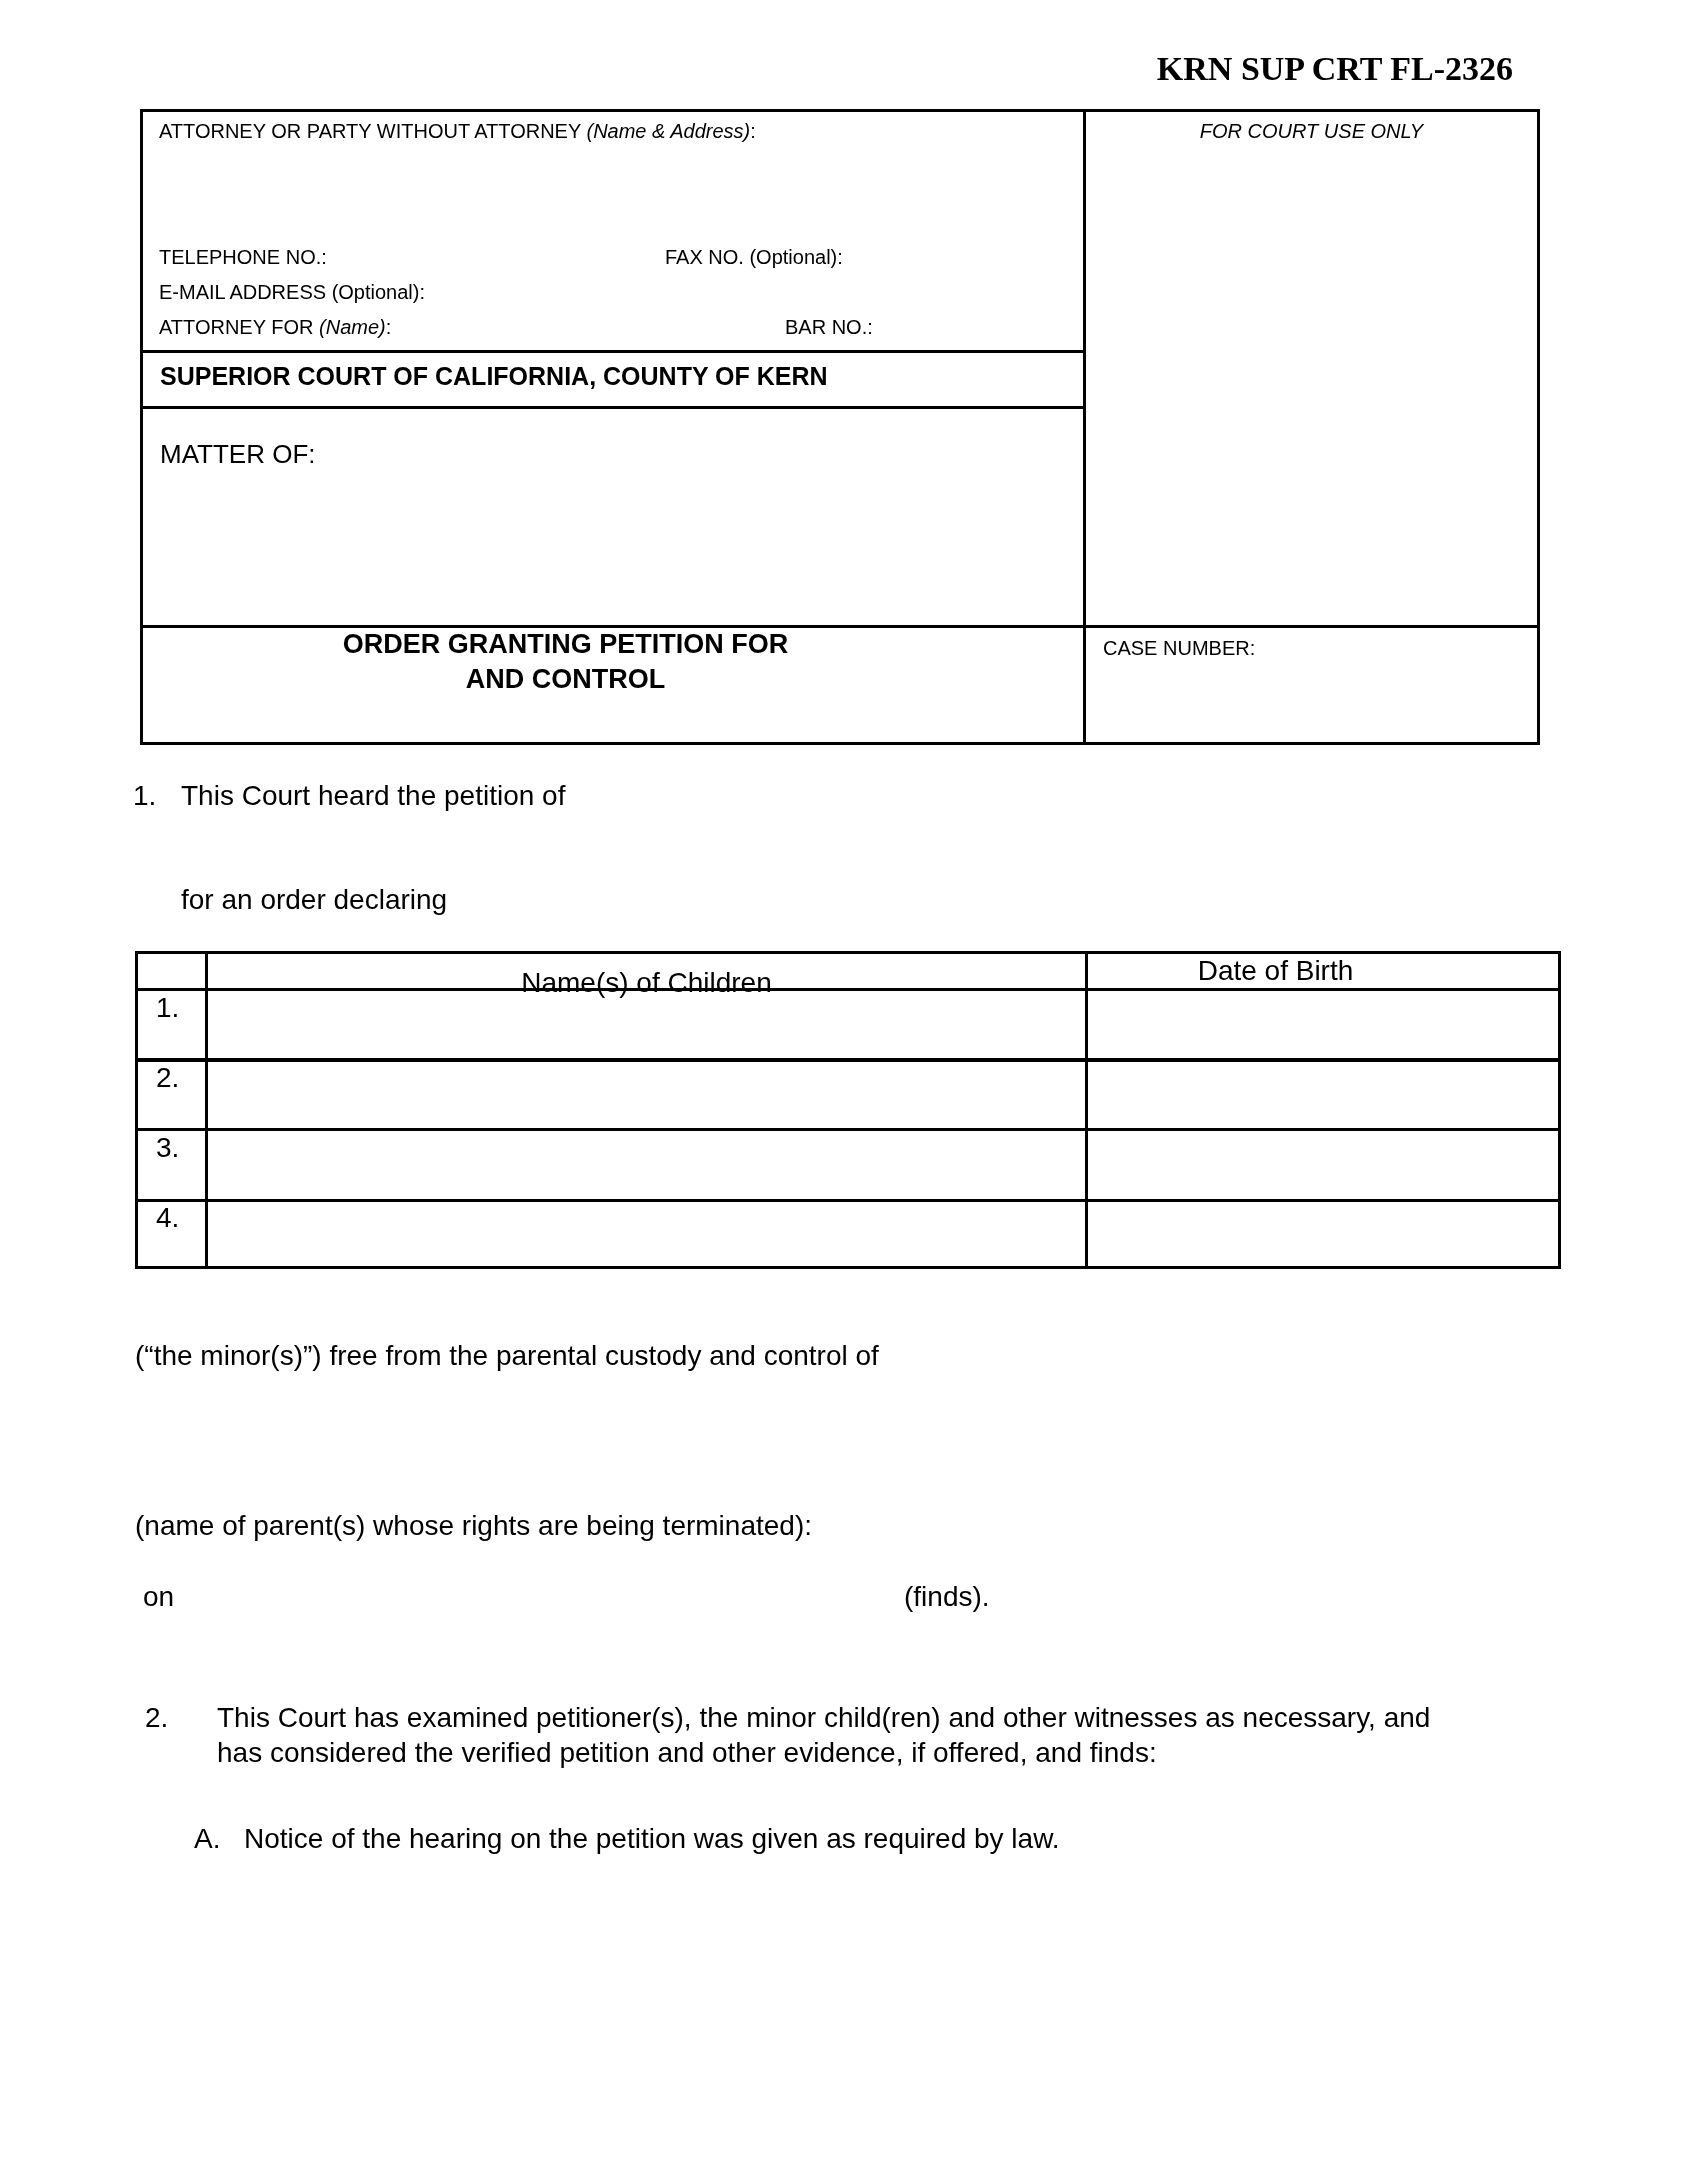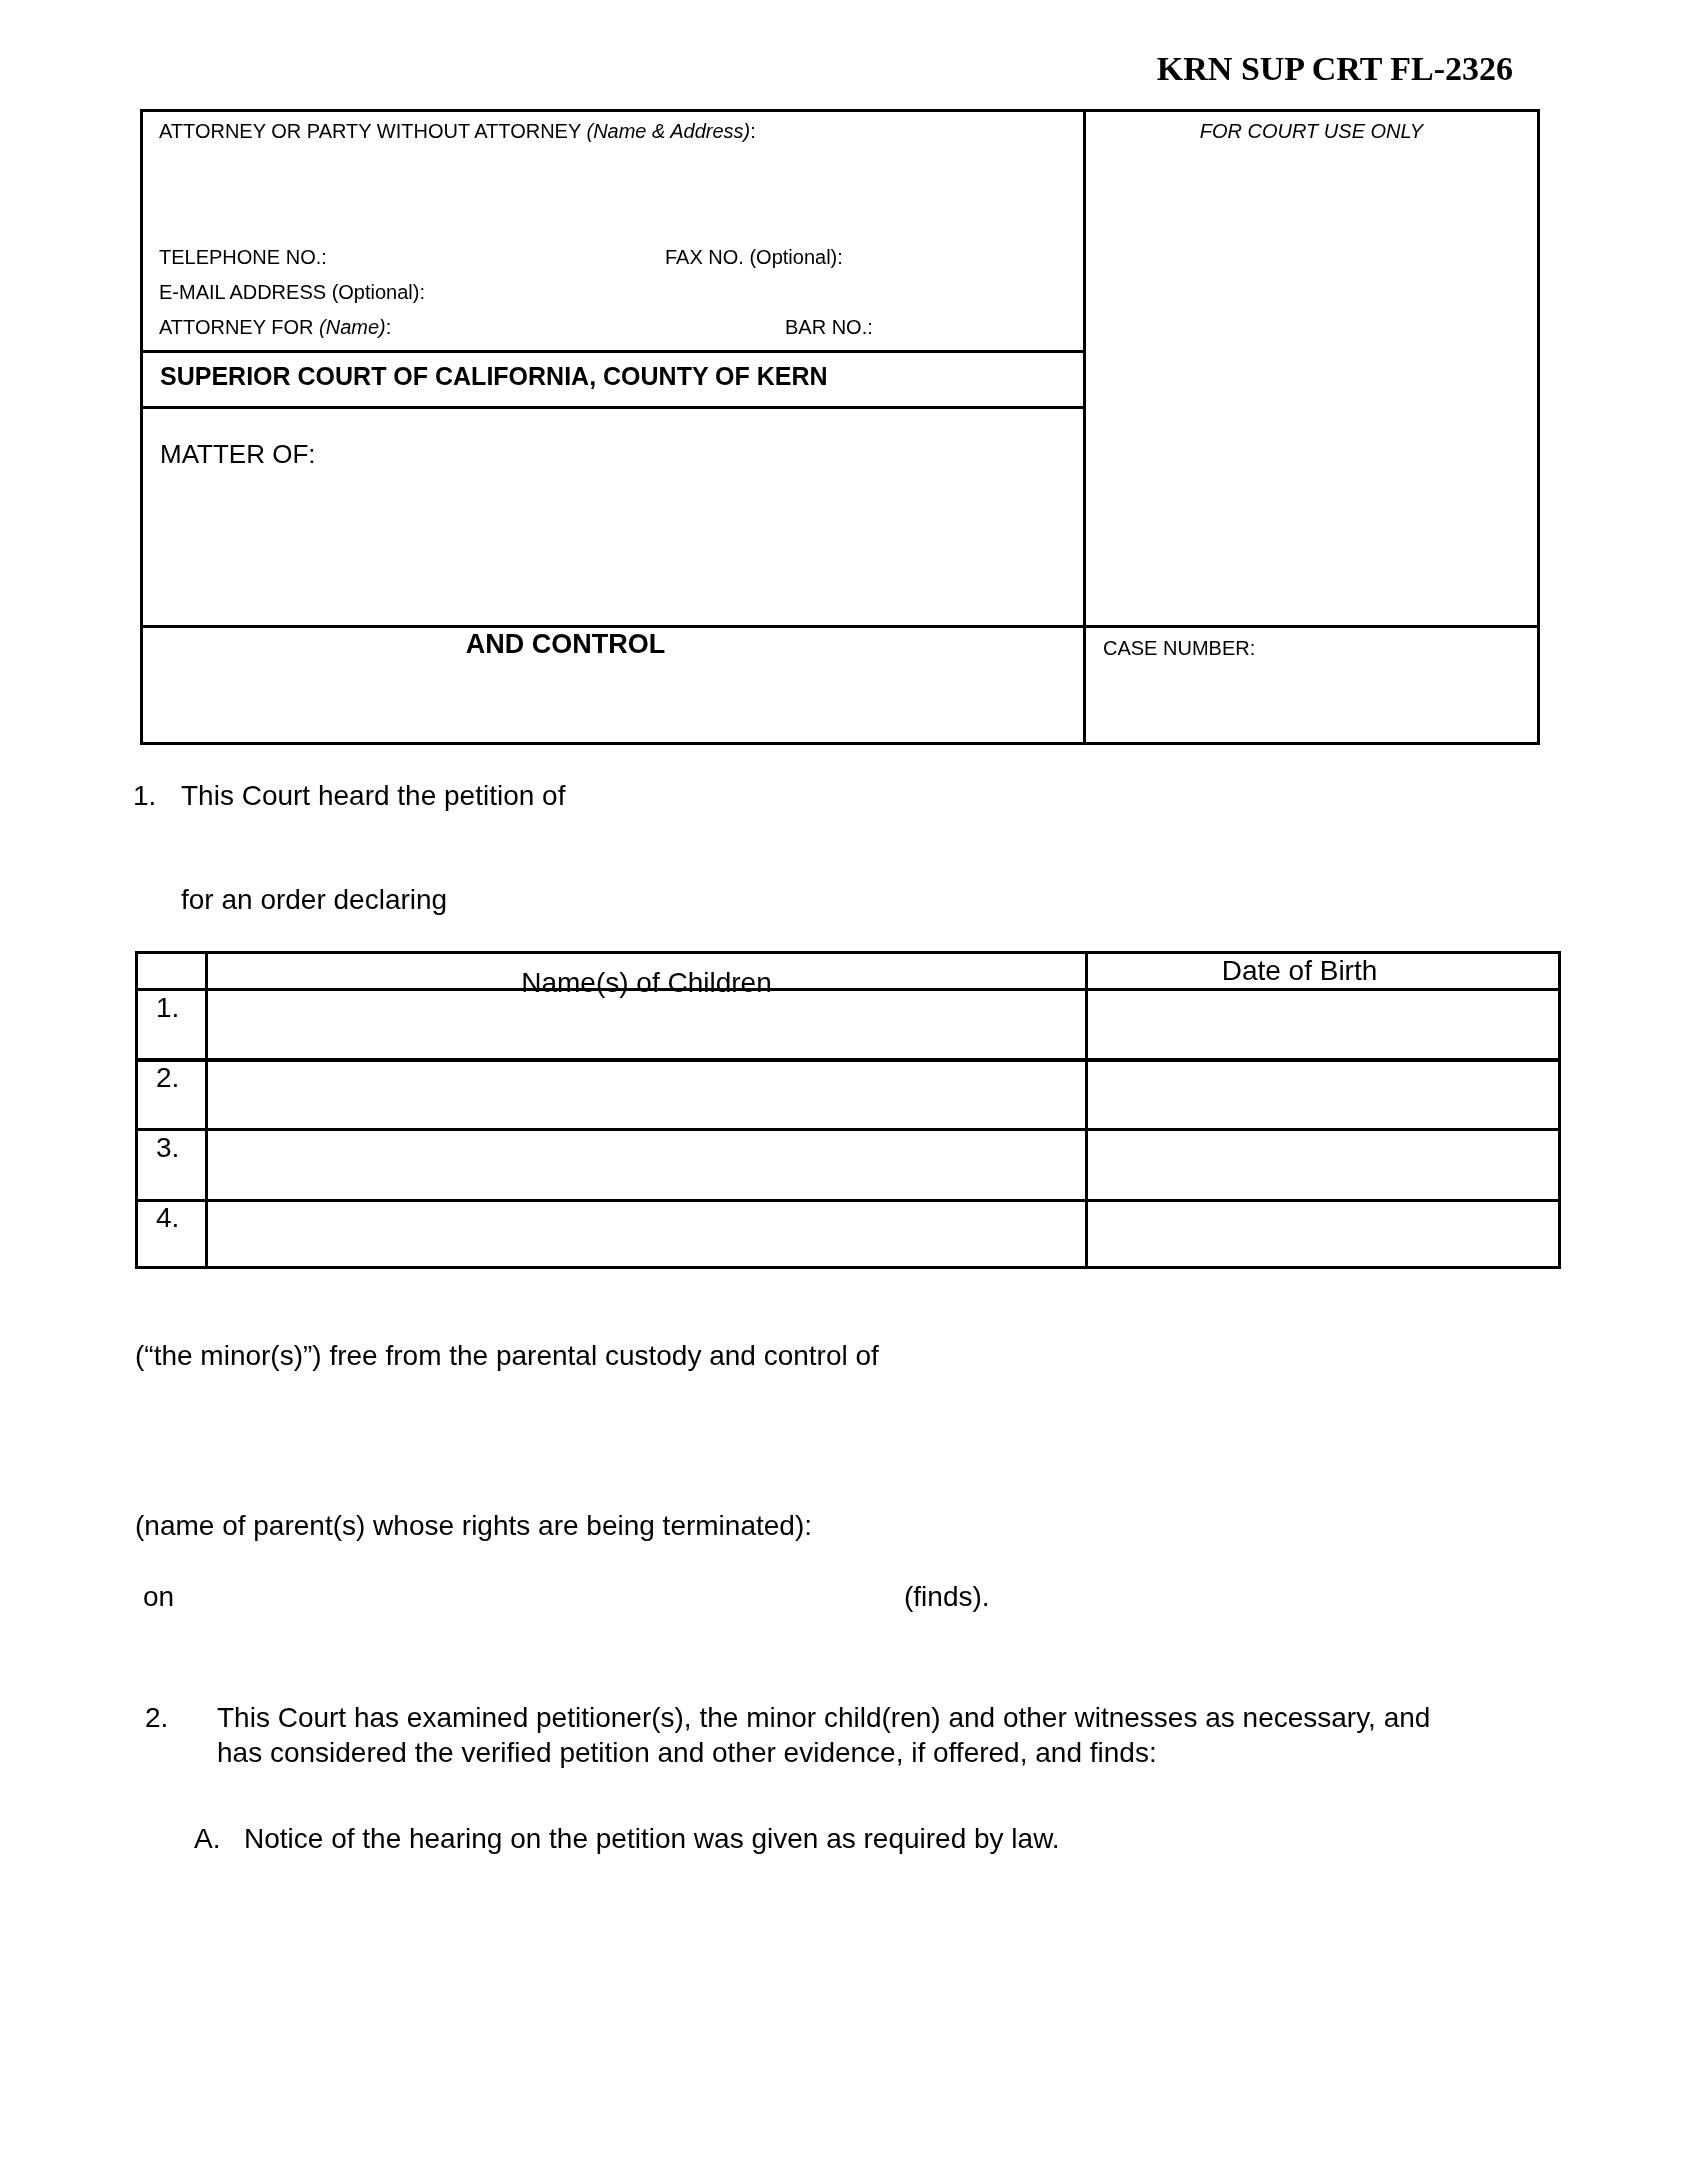--- a/index.html
+++ b/index.html
@@ -49,41 +49,42 @@
 <div class="abs" style="left:421px; top:314px; width:356px; height:26px;"></div>
 <div class="abs lbl" style="left:785px; top:316px;">BAR NO.:</div>
 <div class="abs" style="left:886px; top:314px; width:188px; height:26px;"></div>
 
 <div class="abs court" style="left:160px; top:362px;">SUPERIOR COURT OF CALIFORNIA, COUNTY OF KERN</div>
 
 <div class="abs matter" style="left:160px; top:439px;">MATTER OF:</div>
 <div class="abs" style="left:160px; top:475px; width:911px; height:139px;"></div>
 
 <div class="abs title" style="left:140px; width:851px; top:627px;">
+  <div>ORDER GRANTING PETITION FOR</div>
   <div>AND CONTROL</div>
 </div>
 
 <div class="abs lbl" style="left:1103px; top:637px;">CASE NUMBER:</div>
 <div class="abs" style="left:1103px; top:668px; width:421px; height:64px;"></div>
 
 <div class="abs body-text" style="left:133px; top:780px;">1.</div>
 <div class="abs body-text" style="left:181px; top:780px;">This Court heard the petition of</div>
 <div class="abs" style="left:181px; top:822px; width:1376px; height:59px;"></div>
 <div class="abs body-text" style="left:181px; top:884px;">for an order declaring</div>
 
 <div class="tbl">
   <div class="vline" style="left:67px; top:0; height:315px;"></div>
   <div class="vline" style="left:947px; top:0; height:315px;"></div>
   <div class="hline" style="left:0; top:34px; width:1420px;"></div>
   <div class="hline" style="left:0; top:104px; width:1420px; height:4px;"></div>
   <div class="hline" style="left:0; top:174px; width:1420px;"></div>
   <div class="hline" style="left:0; top:245px; width:1420px;"></div>
 
   <div class="tbl-hdr" style="left:70px; width:877px; top:1px;margin-top:12px;">Name(s) of Children</div>
-  <div class="tbl-hdr" style="left:950px; width:375px; top:1px;padding-left:24px;">Date of Birth</div>
+  <div class="tbl-hdr" style="left:950px; width:375px; top:1px;">Date of Birth</div>
 
   <div class="rownum" style="top:38px;">1.</div>
   <div class="cell" style="left:71px; top:37px; width:873px; height:66px;"></div>
   <div class="cell" style="left:951px; top:37px; width:465px; height:66px;"></div>
 
   <div class="rownum" style="top:108px;">2.</div>
   <div class="cell" style="left:71px; top:108px; width:873px; height:65px;"></div>
   <div class="cell" style="left:951px; top:108px; width:465px; height:65px;"></div>
 
   <div class="rownum" style="top:178px;">3.</div>

